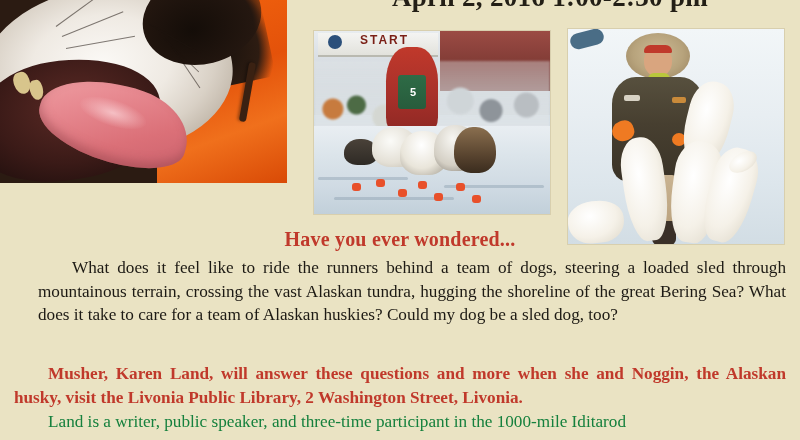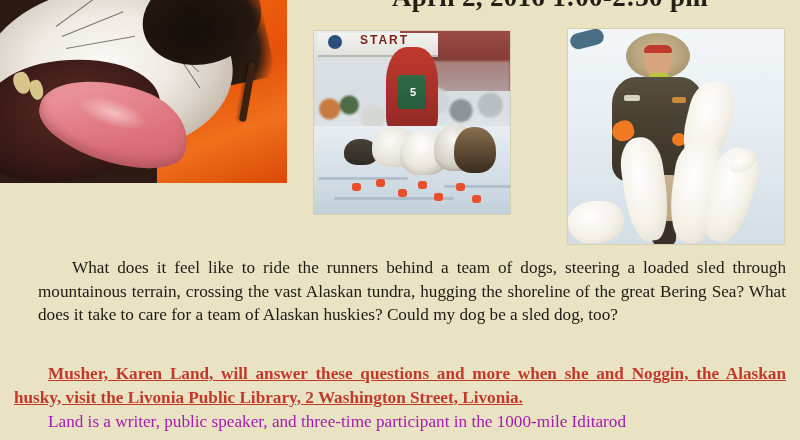--- a/index.html
+++ b/index.html
@@ -127,21 +127,21 @@
     position: absolute;
     width: 54px; height: 1px;
     background: rgba(30,20,14,.55);
     transform-origin: left center;
   }
 
   
   #photo-sled-team-start {
     left: 313px;
     top: 30px;
-    width: 198px;
+    width: 238px;
     height: 185px;
     background: #c9d7e2;
     border: 1px solid #d8cfae;
     box-sizing: border-box;
   }
   .pm-sky {
     position: absolute; left:0; top:0; right:0; height: 46%;
     background: linear-gradient(180deg, #e8ecef 0%, #d4dae0 45%, #c2ccd4 100%);
   }
   .pm-banner {
@@ -335,30 +335,30 @@
     left: 14px;
     right: 14px;
     top: 362px;
     font-size: 17.2px;
     line-height: 23.5px;
     color: #C0392B;
     font-weight: bold;
     text-align: justify;
   }
   .highlight-copy p { margin: 0; }
-  .highlight-copy .indent { text-indent: 34px; text-decoration: underline; }
+  .highlight-copy .indent { text-indent: 34px; }
 
   .tail-copy {
     position: absolute;
     left: 14px;
     right: 14px;
     top: 410px;
     font-size: 17.2px;
     line-height: 23.5px;
-    color: #a21caf;
+    color: #15803d;
     text-align: justify;
   }
   .tail-copy p { margin: 0; text-indent: 34px; }
 </style>
 </head>
 <body>
 
 <div class="flyer">
 
   <div class="header-line">April 2, 2016  1:00-2:30 pm</div>
@@ -431,20 +431,21 @@
     <div class="pr-boot"></div>
 
     <div class="pr-husky" style="left:118px;top:52px;width:44px;height:84px;border-radius:46% 46% 40% 40% / 34% 34% 50% 50%;transform:rotate(14deg);"></div>
     <div class="pr-husky" style="left:56px;top:108px;width:42px;height:104px;border-radius:46% 46% 40% 40% / 30% 30% 52% 52%;transform:rotate(-8deg);"></div>
     <div class="pr-husky" style="left:104px;top:112px;width:48px;height:102px;border-radius:46% 46% 40% 40% / 30% 30% 52% 52%;transform:rotate(8deg);"></div>
     <div class="pr-husky" style="left:140px;top:118px;width:44px;height:96px;border-radius:44% 44% 40% 40% / 30% 30% 52% 52%;transform:rotate(16deg);"></div>
     <div class="pr-husky" style="left:0px;top:172px;width:56px;height:42px;border-radius:46% 46% 40% 40% / 44% 44% 50% 50%;transform:rotate(-6deg);"></div>
     <div class="pr-husky" style="left:160px;top:124px;width:30px;height:18px;border-radius:50%;transform:rotate(-30deg);"></div>
   </div>
 
+  <div class="subhead">Have you ever wondered...</div>
 
   <div class="body-copy">
     <p class="indent">What does it feel like to ride the runners behind a team of dogs, steering a loaded sled through mountainous terrain, crossing the vast Alaskan tundra, hugging the shoreline of the great Bering Sea? What does it take to care for a team of Alaskan huskies? Could my dog be a sled dog, too?</p>
   </div>
 
   <div class="highlight-copy">
     <p class="indent">Musher, Karen Land, will answer these questions and more when she and Noggin, the Alaskan husky, visit the Livonia Public Library, 2 Washington Street, Livonia.</p>
   </div>
 
   <div class="tail-copy">

